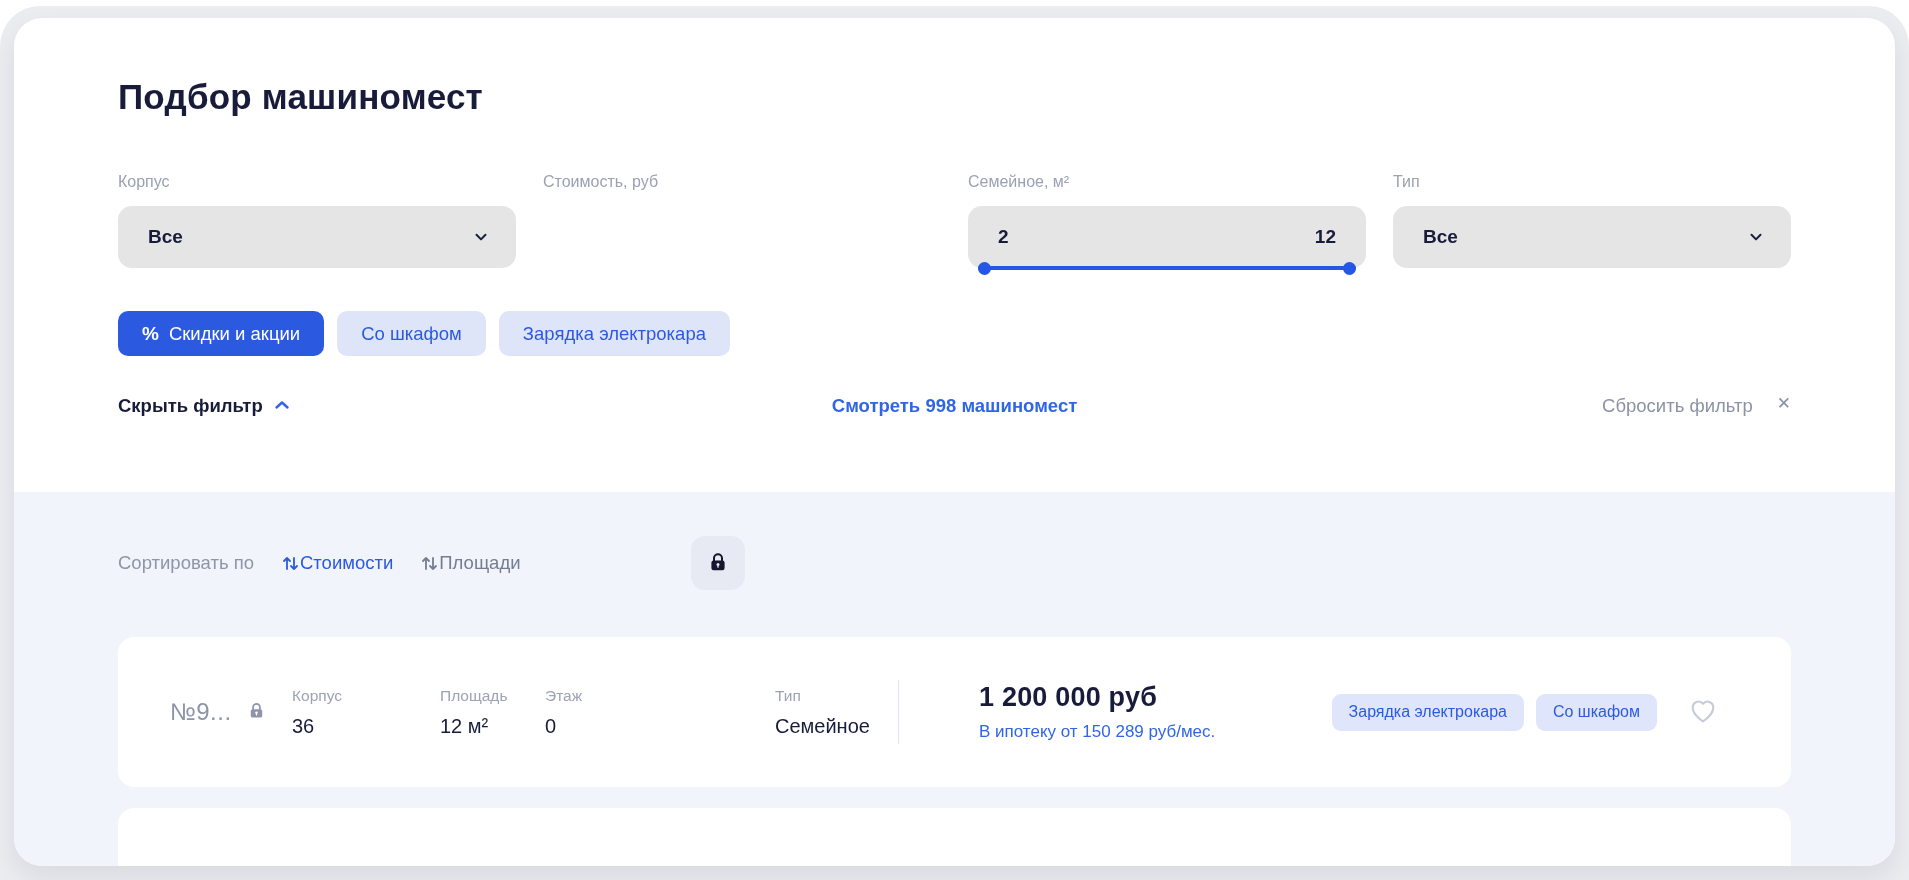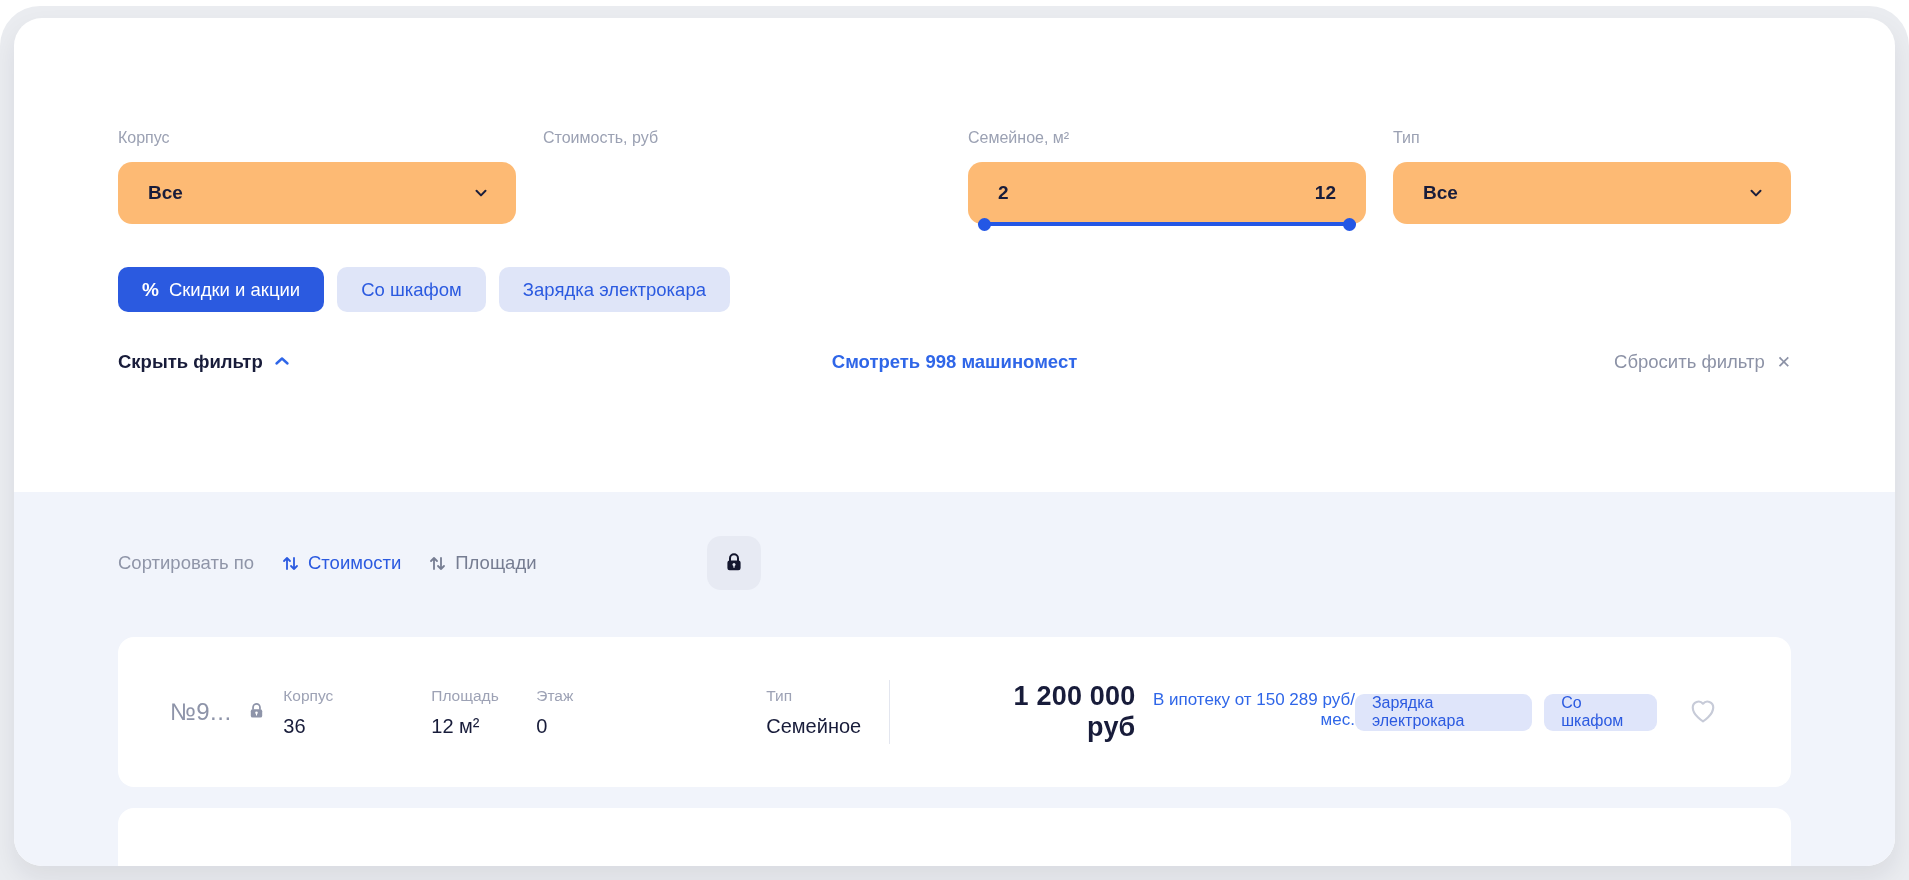--- a/index.html
+++ b/index.html
@@ -26,21 +26,21 @@
   
   .filter-section { padding: 57px 104px 0; height: 474px; }
   h1.page-title {
     font-size: 35px; line-height: 44px; font-weight: 700;
     color: #181C3A; letter-spacing: 0.2px;
   }
   .filters-row { display: flex; gap: 27px; margin-top: 53px; }
   .filter-group { flex: 1; min-width: 0; }
   .filter-label { font-size: 16px; line-height: 19px; color: #9BA1B3; margin-bottom: 15px; }
   .field-box {
-    height: 62px; background: #fdba74; border-radius: 14px;
+    height: 62px; background: #e5e5e5; border-radius: 14px;
     display: flex; align-items: center;
   }
   .select-box { justify-content: space-between; padding: 0 26px 0 30px; cursor: pointer; }
   .select-value { font-size: 19px; font-weight: 600; color: #181C3A; }
   .chevron-down { display: flex; }
   .range-box { position: relative; justify-content: space-between; padding: 0 30px; }
   .range-value { font-size: 19px; font-weight: 600; color: #181C3A; }
   .slider { position: absolute; left: 10px; right: 10px; bottom: -2px; height: 4px; }
   .slider-track { position: absolute; left: 0; right: 0; top: 0; height: 3.5px; background: #2457E5; border-radius: 2px; }
   .slider-handle {
@@ -60,28 +60,28 @@
   .chip.active { background: #2B5AE0; color: #ffffff; }
   .chip .pct { font-size: 19px; font-weight: 700; }
   
   .links-row { display: flex; align-items: center; margin-top: 36px; position: relative; height: 28px; }
   .hide-filter { display: flex; align-items: center; gap: 11px; cursor: pointer; }
   .hide-filter-label { font-size: 18.5px; font-weight: 600; color: #181C3A; }
   .show-results {
     position: absolute; left: 50%; transform: translateX(-50%);
     font-size: 18.5px; font-weight: 600; color: #2F66E8; cursor: pointer;
   }
-  .reset-filter { margin-left: auto; display: flex; align-items: center; gap: 12px; cursor: pointer; }
+  .reset-filter { margin-left: auto; display: flex; gap: 24px; cursor: pointer; }
   .reset-label { font-size: 18.5px; color: #8C92A6; }
   .reset-x { font-size: 17px; color: #8C92A6; line-height: 1; }
   
   .results-section { flex: 1; background: #F1F4FB; padding: 44px 104px 0; overflow: hidden; }
   .sort-row { display: flex; align-items: center; height: 54px; }
   .sort-label { font-size: 18.5px; color: #8F95A8; }
-  .sort-item { display: flex; align-items: center; gap: 8px; cursor: pointer; }
+  .sort-item { display: flex; align-items: center; cursor: pointer; }
   .sort-item .arrows { display: flex; }
   .sort-item.active { color: #2B5AE0; }
   .sort-item.inactive { color: #767D92; }
   .sort-item .sort-name { font-size: 18.5px; font-weight: 500; color: inherit; }
   .sort-item:nth-of-type(1) { margin-left: 27px; }
   .sort-item + .sort-item { margin-left: 27px; }
   .lock-btn {
     margin-left: 170px; width: 54px; height: 54px; border-radius: 14px;
     background: #E7EAF3; border: none; display: flex; align-items: center; justify-content: center;
     cursor: pointer;
@@ -95,41 +95,42 @@
   .listing-number-text { font-size: 24px; color: #8E94A9; letter-spacing: 0.5px; white-space: nowrap; }
   .specs { display: flex; align-items: center; }
   .spec { display: flex; flex-direction: column; }
   .spec-label { font-size: 15.5px; color: #9DA2B5; margin-bottom: 10px; }
   .spec-value { font-size: 20px; font-weight: 500; color: #181C3A; }
   .spec-korpus { width: 108px; }
   .spec-area   { width: 105px; margin-left: 40px; }
   .spec-floor  { width: 112px; }
   .spec-type   { margin-left: 118px; width: 123px; }
   .v-divider { width: 1px; height: 64px; background: #E3E6EF; }
-  .price-block { margin-left: 80px; display: flex; flex-direction: row; text-align: right; }
+  .price-block { margin-left: 80px; display: flex; flex-direction: column; }
   .price { font-size: 27px; font-weight: 700; color: #181C3A; letter-spacing: 0.2px; }
   .mortgage { margin-top: 9px; font-size: 17px; color: #2F66E8; cursor: pointer; }
   .card-tags { margin-left: auto; display: flex; gap: 12px; }
   .tag {
     height: 37px; border-radius: 9px; padding: 0 17px;
     display: inline-flex; align-items: center;
     background: #DFE5FA; color: #2B5AE0; font-size: 16px;
   }
   .heart-btn { margin-left: 31px; background: none; border: none; cursor: pointer; display: flex; }
   .listing-card.partial {
     margin-top: 21px; height: 80px; border-radius: 16px 16px 0 0;
   }
 </style>
 </head>
 <body>
 
 <div class="stage">
   <div class="main-card">
 
     <div class="filter-section">
+      <h1 class="page-title">Подбор машиномест</h1>
 
       <div class="filters-row">
 
         <div class="filter-group">
           <div class="filter-label">Корпус</div>
           <div class="field-box select-box">
             <span class="select-value">Все</span>
             <span class="chevron-down">
               <svg width="18" height="18" viewBox="0 0 18 18">
                   <path d="M4.5 6.8 L9 11.4 L13.5 6.8" fill="none" stroke="#1A1E3C" stroke-width="2" stroke-linecap="round" stroke-linejoin="round"></path>

